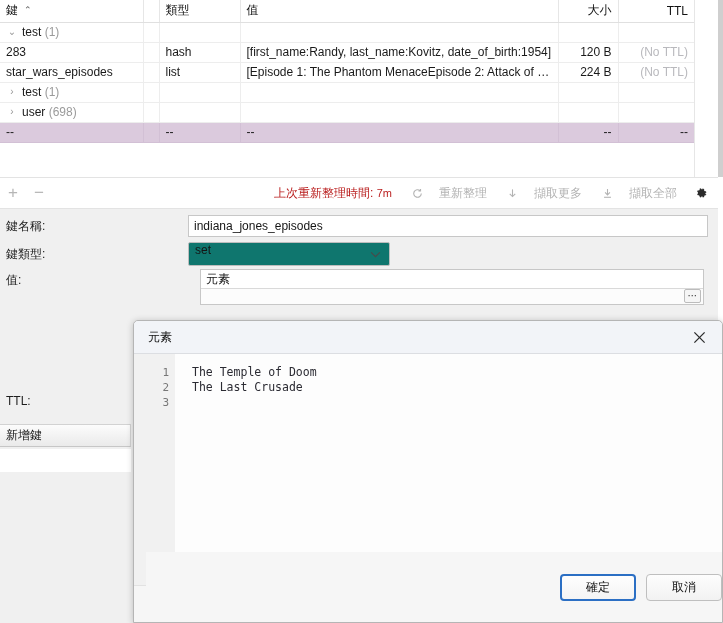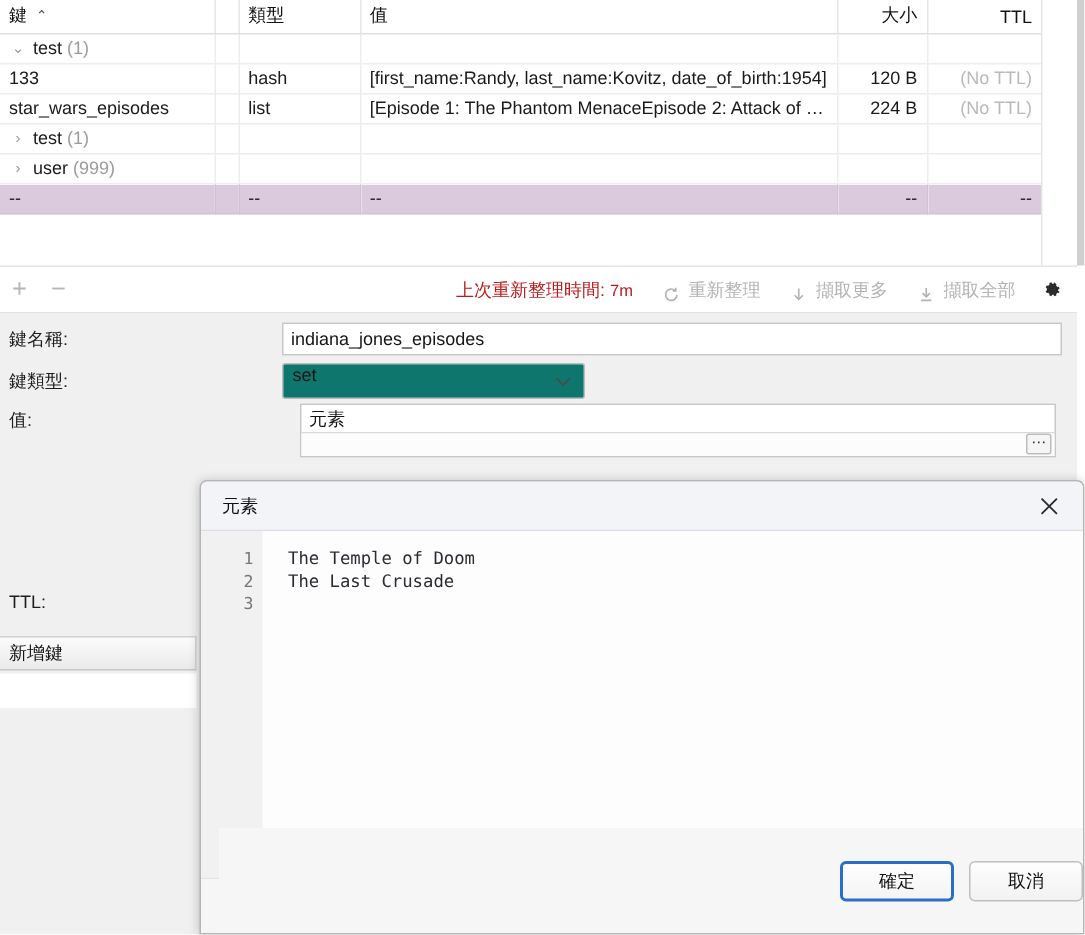--- a/index.html
+++ b/index.html
@@ -84,21 +84,21 @@
   }
   .tb-btn {
     display: inline-flex; align-items: center; justify-content: center;
     color: #b6b6b6; cursor: default; user-select: none;
   }
   .tb-plus, .tb-minus { width: 26px; height: 26px; font-size: 17px; }
   .tb-spacer { flex: 1 1 auto; }
   .tb-label { font-size: 12px; color: #b91c1c; white-space: nowrap; }
   .tb-label .tb-val { font-size: 11px; }
   .tb-action {
-    display: inline-flex; align-items: flex-end; gap: 6px;
+    display: inline-flex; align-items: center; gap: 16px;
     color: #b3b3b3; font-size: 12px; white-space: nowrap;
     margin-left: 20px; user-select: none;
   }
   .tb-action .ic { display: inline-flex; }
   .tb-gear { margin-left: 18px; margin-right: 10px; color: #2b2b2b; display: inline-flex; }
 
   
   .form-pane {
     position: absolute; left: 0; top: 209px; width: 718px; height: 240px;
     background: #f0f0f0;
@@ -237,21 +237,21 @@
         <tr>
           <td><span class="twisty">⌄</span><span>test</span> <span class="count">(1)</span></td>
           <td></td>
           <td></td>
           <td></td>
           <td class="num"></td>
           <td class="num"></td>
         </tr>
 
         <tr>
-          <td class="node-indent"><span>133</span></td>
+          <td class="node-indent"><span>283</span></td>
           <td></td>
           <td>hash</td>
           <td>[first_name:Randy, last_name:Kovitz, date_of_birth:1954]</td>
           <td class="num">120 B</td>
           <td class="num ttl-empty">(No TTL)</td>
         </tr>
 
         <tr>
           <td class="node-indent"><span>star_wars_episodes</span></td>
           <td></td>
@@ -264,21 +264,21 @@
         <tr>
           <td><span class="twisty">›</span><span>test</span> <span class="count">(1)</span></td>
           <td></td>
           <td></td>
           <td></td>
           <td class="num"></td>
           <td class="num"></td>
         </tr>
 
         <tr>
-          <td><span class="twisty">›</span><span>user</span> <span class="count">(999)</span></td>
+          <td><span class="twisty">›</span><span>user</span> <span class="count">(698)</span></td>
           <td></td>
           <td></td>
           <td></td>
           <td class="num"></td>
           <td class="num"></td>
         </tr>
 
         <tr class="sel">
           <td class="node-indent mono-dash">--</td>
           <td></td>

